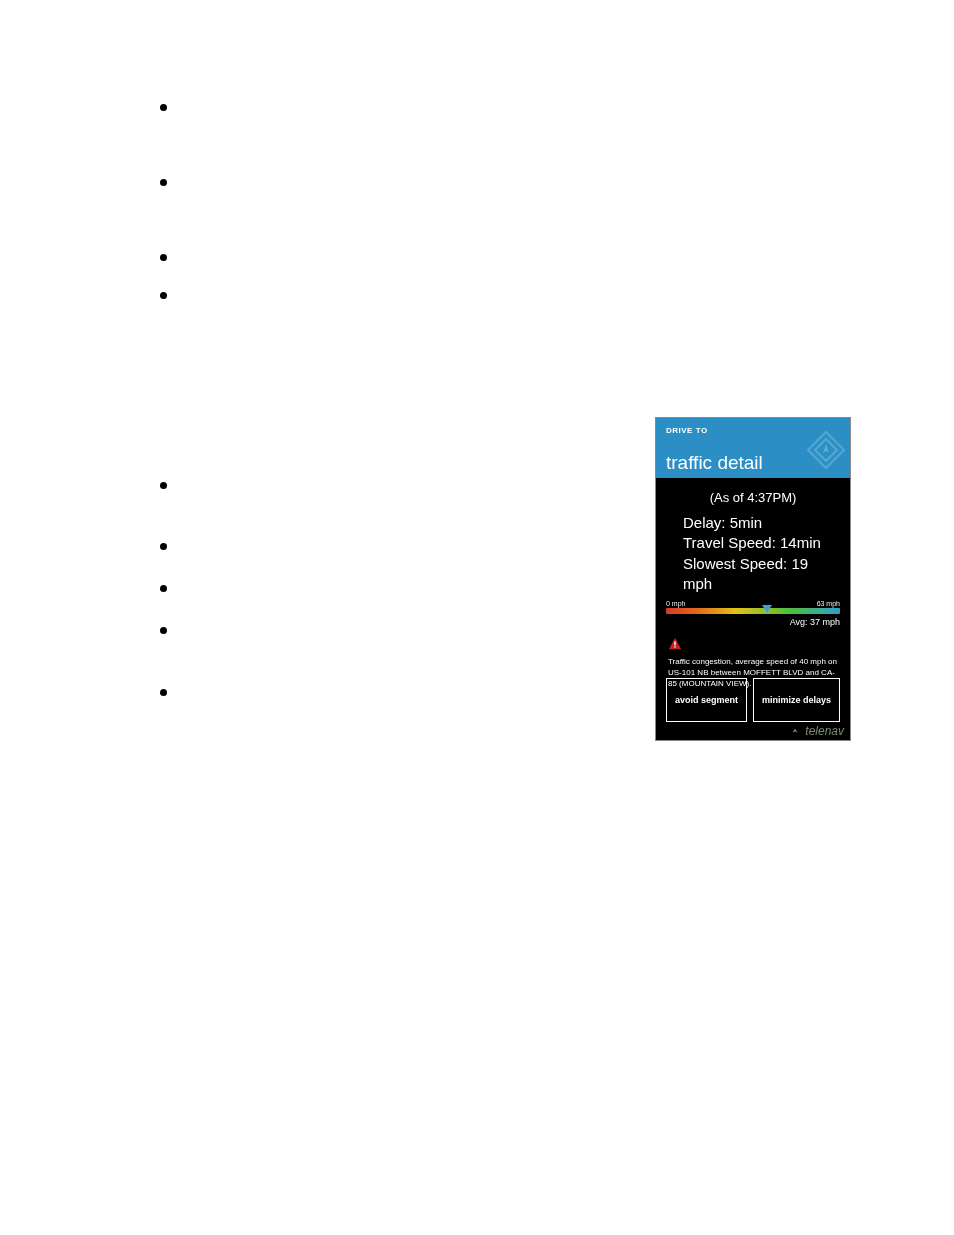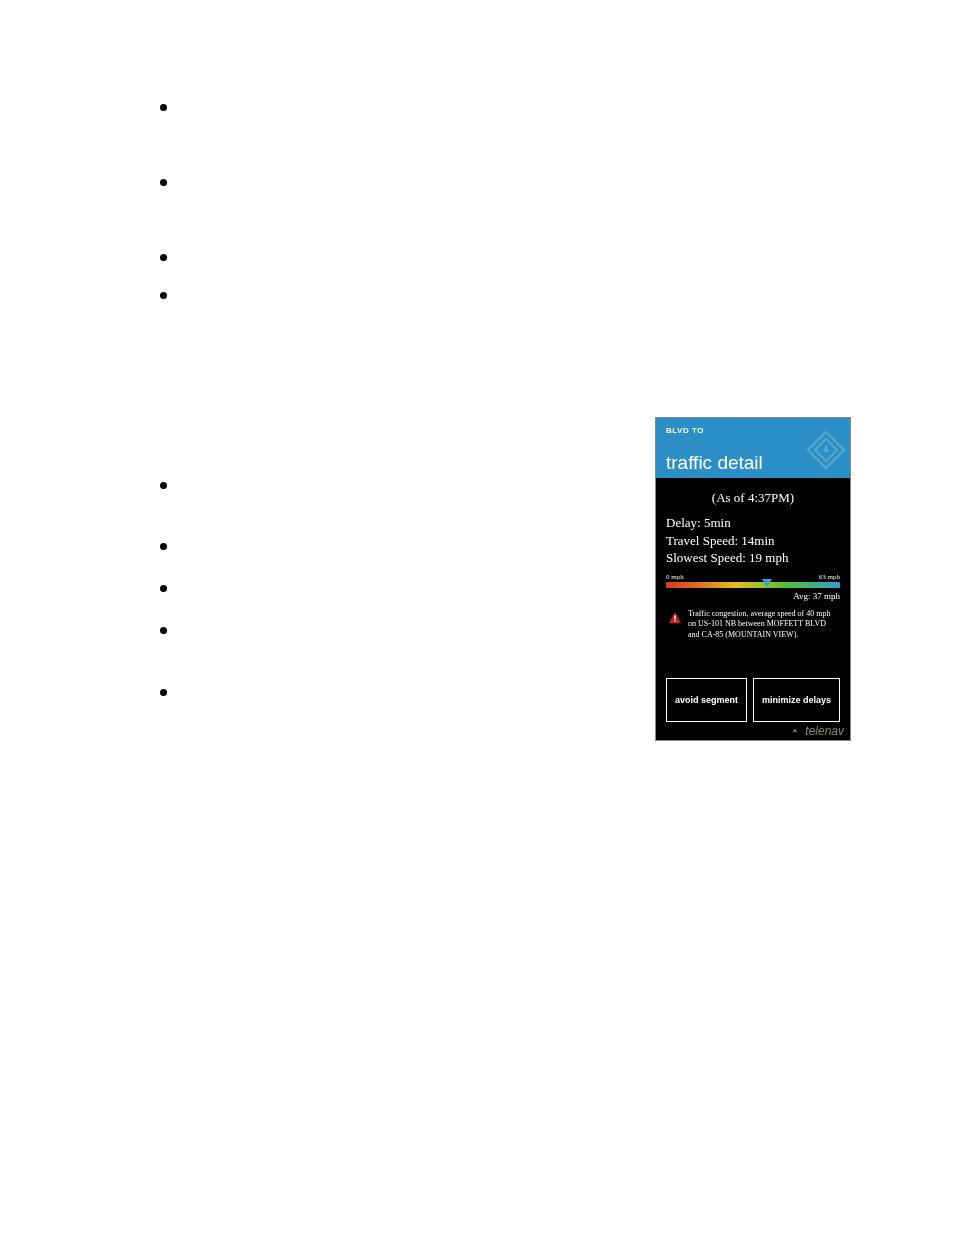--- a/index.html
+++ b/index.html
@@ -55,34 +55,34 @@
   .phone-header .logo {
     position: absolute;
     right: 4px;
     top: 12px;
     width: 40px;
     height: 40px;
     opacity: 0.35;
   }
   .phone-body {
     padding: 6px 10px 0 10px;
-    font-family: Liberation Serif, serif;
   }
   .asof {
     text-align: center;
     font-size: 13px;
     font-weight: 400;
     margin: 6px 0 8px 0;
     color: #fff;
   }
   .stats {
-    font-size: 13px;
+    font-size: 15px;
     line-height: 1.35;
     color: #fff;
     margin-bottom: 6px;
+    margin-left: 17px;
   }
   .gauge-row {
     display: flex;
     justify-content: space-between;
     font-size: 7px;
     color: #eee;
     margin-bottom: 1px;
   }
   .gauge {
     position: relative;
@@ -107,20 +107,21 @@
     text-align: right;
     font-size: 9px;
     color: #fff;
     margin: 3px 0 8px 0;
   }
   .incident {
     display: flex;
     gap: 6px;
     align-items: flex-start;
     padding: 0 2px;
+    flex-direction: column;
   }
   .inc-icon {
     flex: 0 0 auto;
     margin-top: 2px;
   }
   .inc-text {
     font-size: 8px;
     line-height: 1.35;
     color: #fff;
   }
@@ -168,21 +169,21 @@
   <div class="bullet" style="position:absolute; top:378px;"></div>
   <div class="bullet" style="position:absolute; top:439px;"></div>
   <div class="bullet" style="position:absolute; top:481px;"></div>
   <div class="bullet" style="position:absolute; top:523px;"></div>
   <div class="bullet" style="position:absolute; top:585px;"></div>
 </div>
 
 <div class="phone-frame">
 
   <div class="phone-header">
-    <div class="small">BLVD TO</div>
+    <div class="small">DRIVE TO</div>
     <div class="title">traffic detail</div>
     <svg class="logo" viewBox="0 0 40 40">
       <path d="M20 2 L38 20 L20 38 L2 20 Z" fill="none" stroke="#ffffff" stroke-width="2" opacity="0.6"></path>
       <path d="M20 9 L31 20 L20 31 L9 20 Z" fill="none" stroke="#ffffff" stroke-width="2" opacity="0.6"></path>
       <path d="M17 23 L20 14 L23 23 L20 21 Z" fill="#ffffff" opacity="0.7"></path>
     </svg>
   </div>
 
   <div class="phone-body">
     <div class="asof">(As of 4:37PM)</div>

